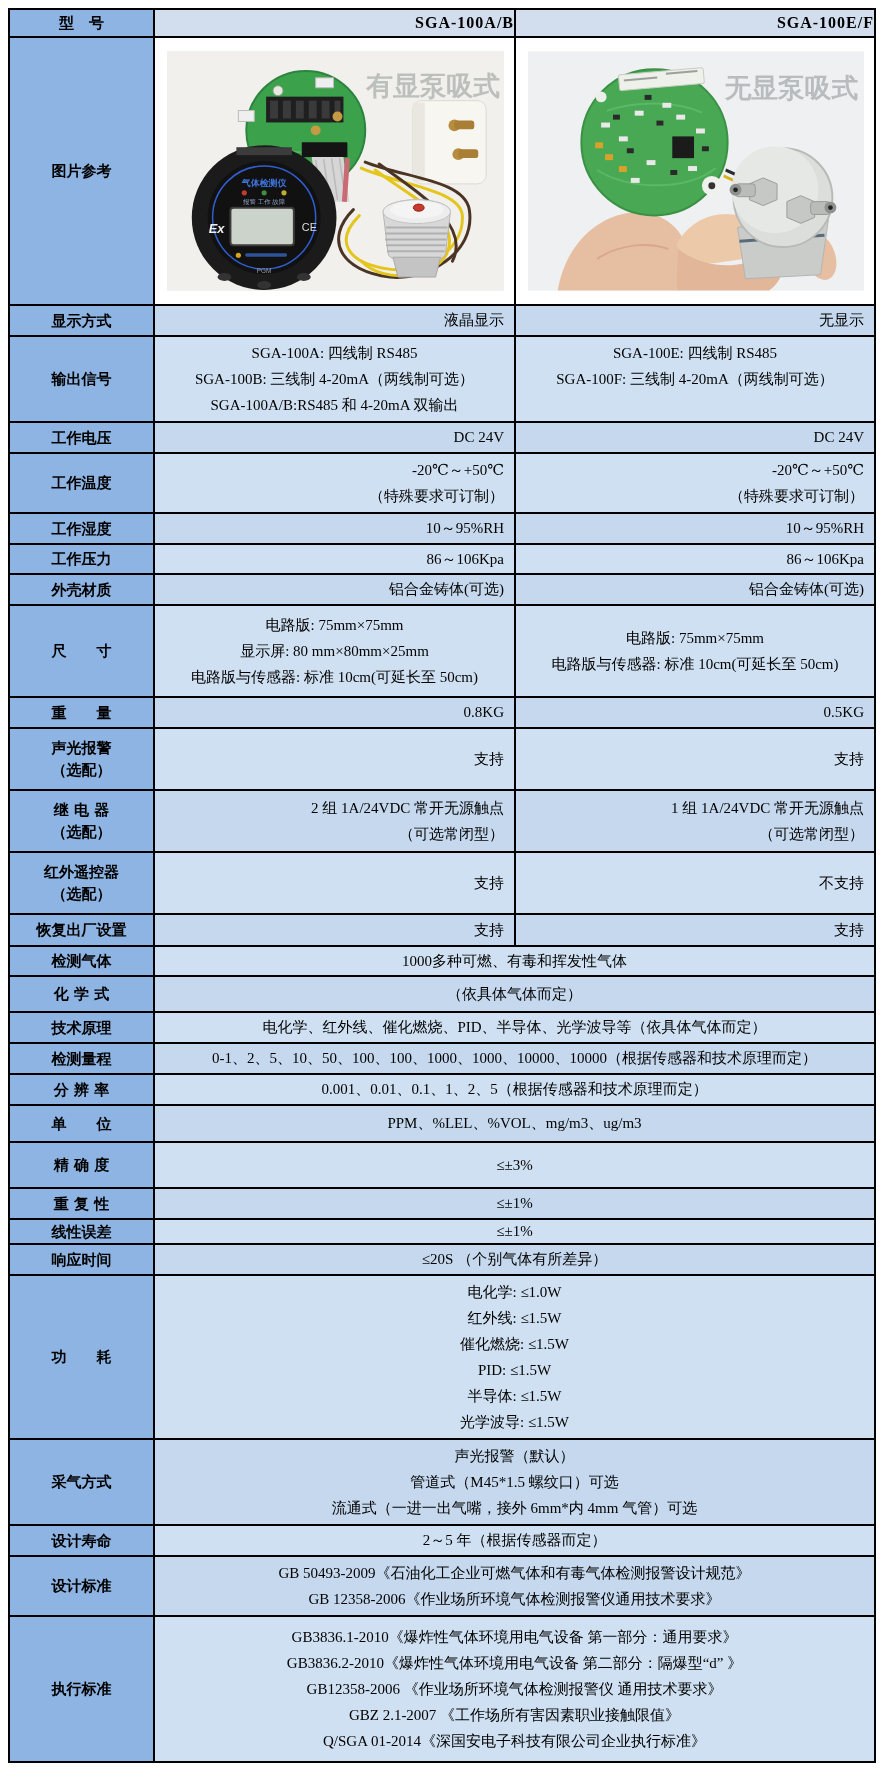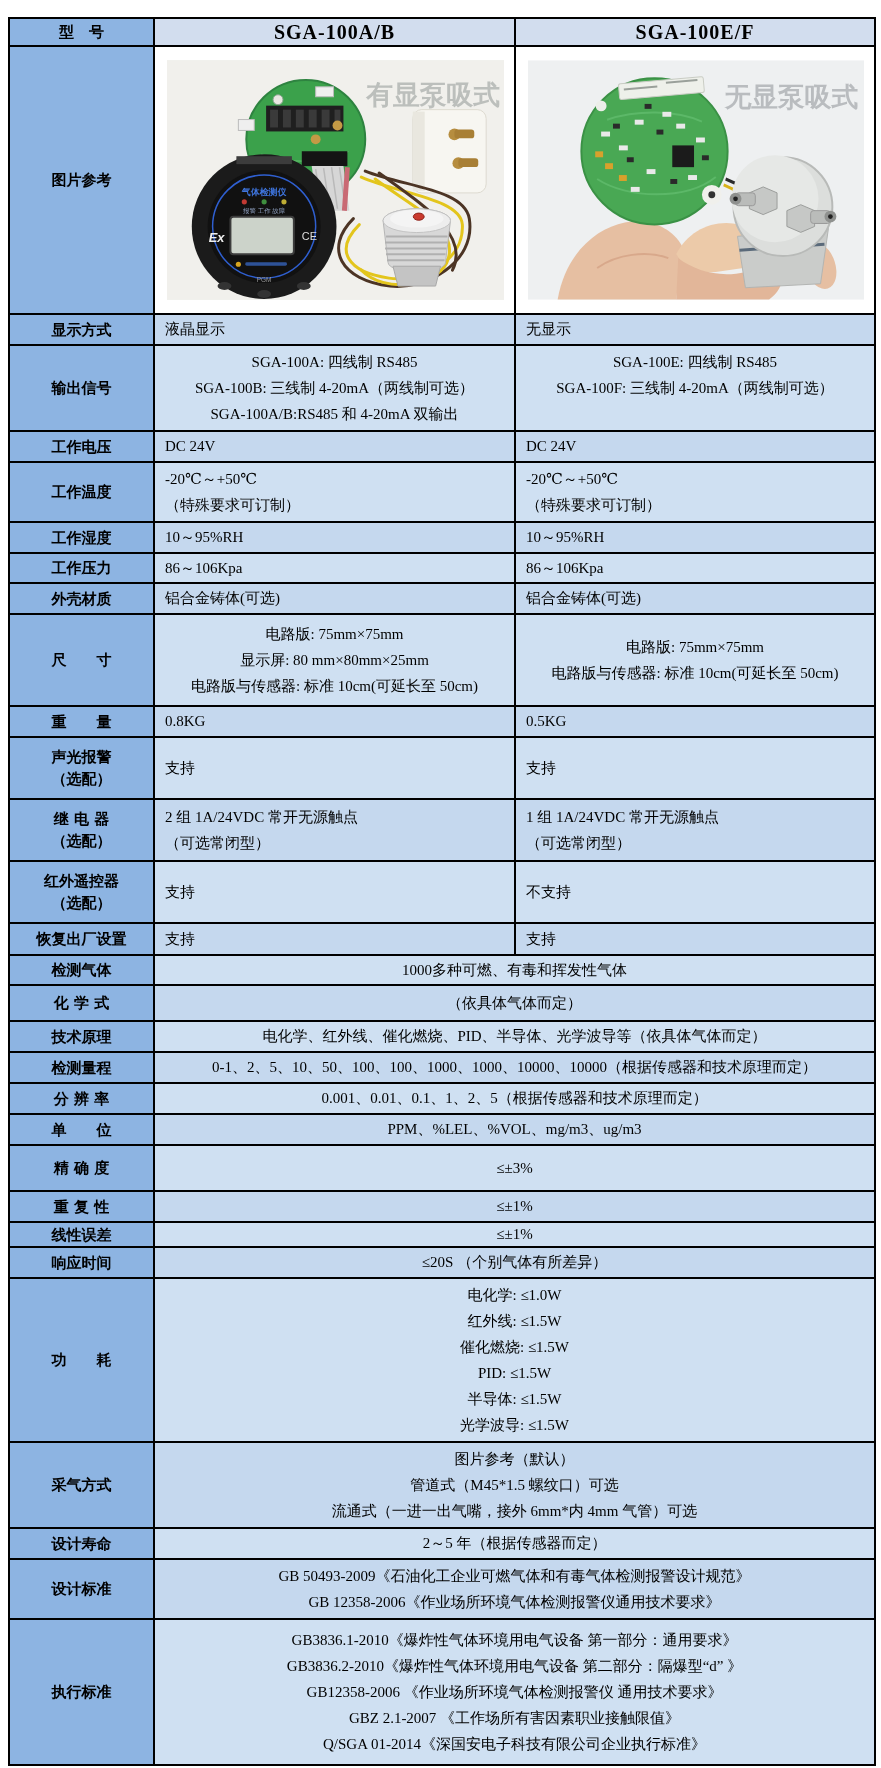--- a/index.html
+++ b/index.html
@@ -1,27 +1,27 @@
 <!DOCTYPE html>
 <html><head>
 <meta charset="utf-8">
 <style>
   html,body{margin:0;padding:0;background:#ffffff;}
   body{width:881px;height:1768px;position:relative;font-family:"Liberation Sans","DejaVu Sans",sans-serif;}
-  table.spec{border-collapse:collapse;table-layout:fixed;margin:17px 0 0 8px;width:866px;}
+  table.spec{border-collapse:collapse;table-layout:fixed;margin:8px 0 0 8px;width:866px;}
   col.c1{width:145px}col.c2{width:361px}col.c3{width:360px}
   td{border:2px solid #000;padding:0;vertical-align:middle;overflow:hidden;}
   td.lbl{background:#8db4e2;text-align:center;font-weight:700;font-size:15px;color:#000;
          font-family:"DejaVu Sans","Liberation Sans",sans-serif;line-height:22px;}
-  td.mod{background:#d2ddee;text-align:center;font-weight:700;font-size:20px;color:#000;
+  td.mod{background:#d2ddee;text-align:right;font-weight:700;font-size:16px;color:#000;
          font-family:"Liberation Serif","DejaVu Serif",serif;letter-spacing:1px;}
   td.val{background:#cfe0f2;font-size:15px;color:#000;padding:3px 10px;
          font-family:"Liberation Serif","DejaVu Serif",serif;}
   tr.alt td.val{background:#c5d8ee;}
-  td.c{text-align:left}
+  td.c{text-align:right}
   td.l{text-align:center}
   .ln{line-height:26px;}
   td.photo-cell{background:#ffffff;padding:10px 12px;text-align:right;}
   svg.photo{display:block;margin:0 auto;}
   .wm{font-weight:700;}
 </style>
 </head>
 <body>
 
 <table class="spec">
@@ -308,21 +308,21 @@
   <td class="val l" colspan="2">电化学、红外线、催化燃烧、PID、半导体、光学波导等（依具体气体而定）</td>
 </tr>
 <tr class="alt" style="height:31px">
   <td class="lbl">检测量程</td>
   <td class="val l" colspan="2">0-1、2、5、10、50、100、100、1000、1000、10000、10000（根据传感器和技术原理而定）</td>
 </tr>
 <tr style="height:31px">
   <td class="lbl">分 辨 率</td>
   <td class="val l" colspan="2">0.001、0.01、0.1、1、2、5（根据传感器和技术原理而定）</td>
 </tr>
-<tr class="alt" style="height:31px">
+<tr class="alt" style="height:37px">
   <td class="lbl">单　　位</td>
   <td class="val l" colspan="2">PPM、%LEL、%VOL、mg/m3、ug/m3</td>
 </tr>
 <tr style="height:46px">
   <td class="lbl">精 确 度</td>
   <td class="val l" colspan="2">≤±3%</td>
 </tr>
 <tr class="alt" style="height:31px">
   <td class="lbl">重 复 性</td>
   <td class="val l" colspan="2">≤±1%</td>
@@ -344,21 +344,21 @@
     <div class="ln">催化燃烧: ≤1.5W</div>
     <div class="ln">PID: ≤1.5W</div>
     <div class="ln">半导体: ≤1.5W</div>
     <div class="ln">光学波导: ≤1.5W</div>
   </td>
 </tr>
 
 <tr class="alt" style="height:86px">
   <td class="lbl">采气方式</td>
   <td class="val l" colspan="2">
-    <div class="ln">图片参考（默认）</div>
+    <div class="ln">声光报警（默认）</div>
     <div class="ln">管道式（M45*1.5 螺纹口）可选</div>
     <div class="ln">流通式（一进一出气嘴，接外 6mm*内 4mm 气管）可选</div>
   </td>
 </tr>
 
 <tr style="height:31px">
   <td class="lbl">设计寿命</td>
   <td class="val l" colspan="2">2～5 年（根据传感器而定）</td>
 </tr>
 

